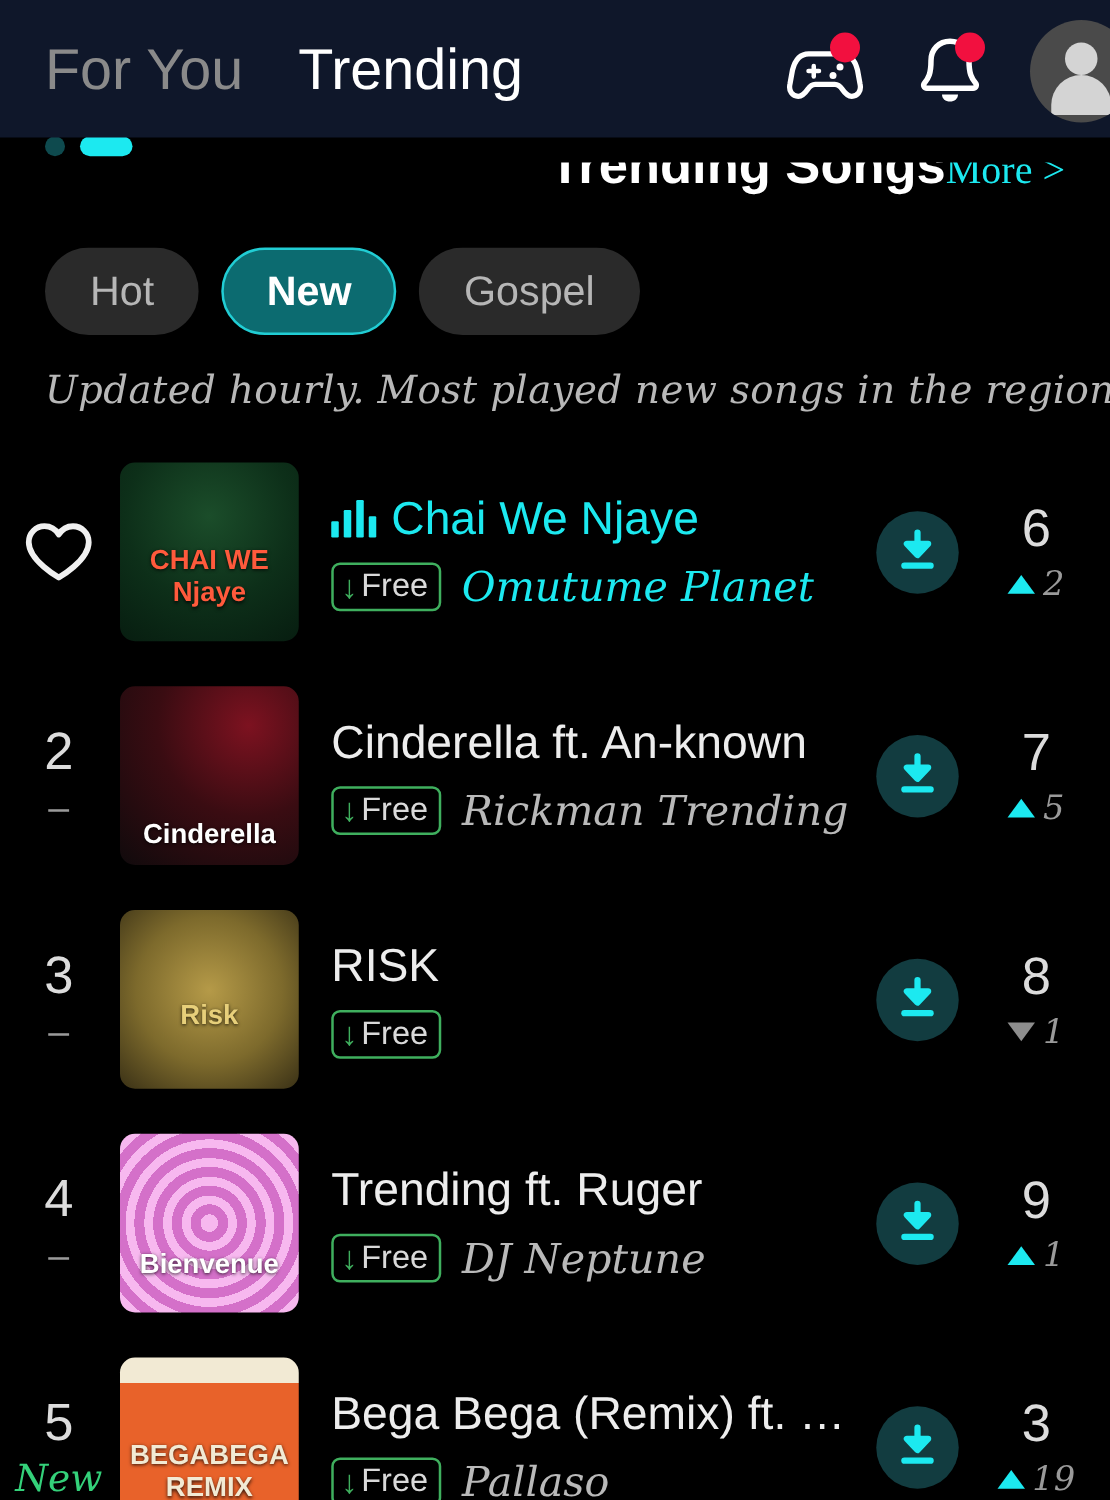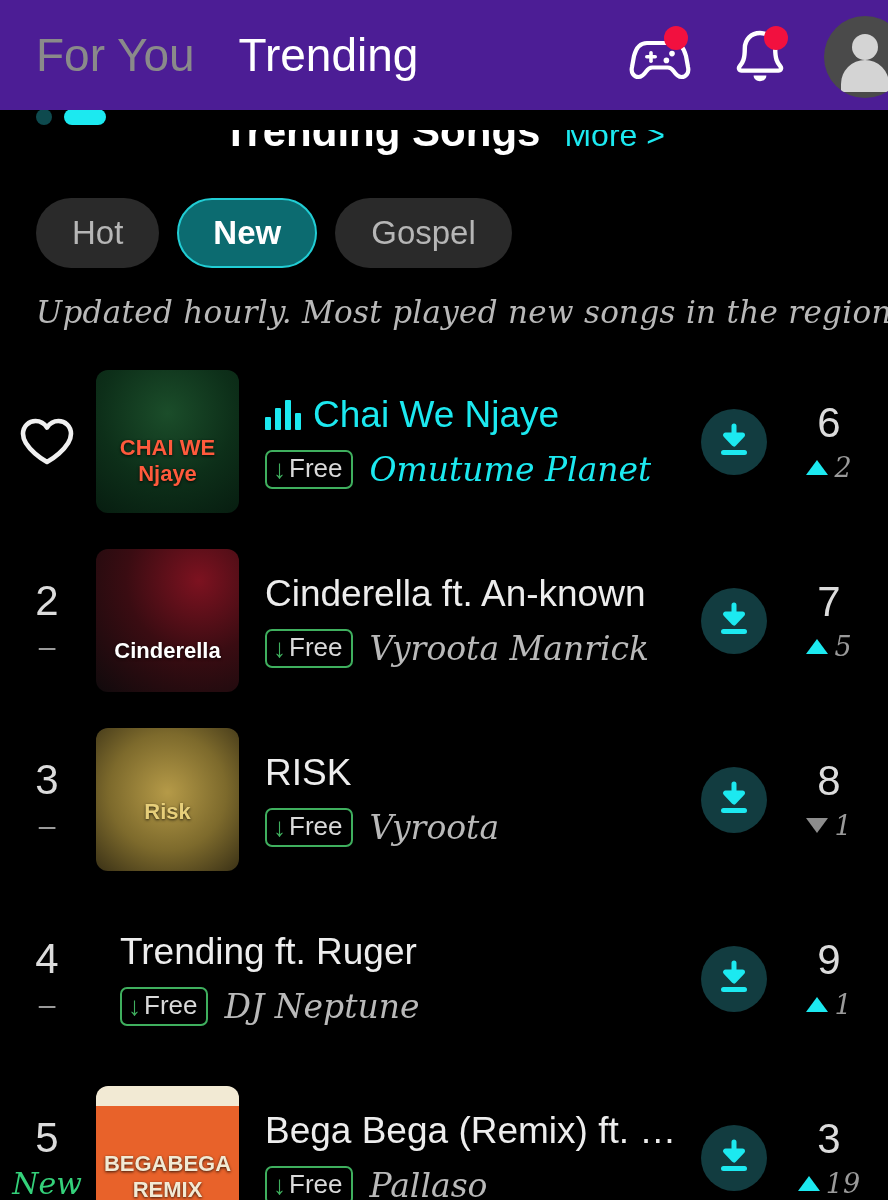--- a/index.html
+++ b/index.html
@@ -17,21 +17,21 @@
   }
 
   
   .topbar {
     position: relative;
     height: 110px;
     display: flex;
     align-items: center;
     padding: 0 0 0 36px;
     box-sizing: border-box;
-    background: #4c1d95;
+    background: #0f172a;
   }
   .nav-tabs {
     display: flex;
     align-items: baseline;
     gap: 44px;
     flex: 0 0 auto;
   }
   .nav-tab {
     font-size: 46px;
     letter-spacing: 0px;
@@ -120,34 +120,34 @@
     overflow: hidden;
     padding: 0 36px;
     box-sizing: border-box;
   }
   .section-head-inner {
     position: absolute;
     left: 36px;
     right: 36px;
     top: -22px;
     display: flex;
-    justify-content: center;
+    justify-content: flex-end;
     align-items: baseline;
-    gap: 24px;
   }
   .section-title {
     font-size: 42px;
     font-weight: 700;
     color: #ffffff;
     white-space: nowrap;
   }
   .section-more {
     font-size: 32px;
     color: #1ce9f0;
     white-space: nowrap;
+    font-family: Liberation Serif, serif;
   }
 
   
   .pills {
     display: flex;
     gap: 18px;
     padding: 22px 36px 0 36px;
   }
   .pill {
     border-radius: 36px;
@@ -439,32 +439,32 @@
           <span>2</span>
         </div>
       </div>
     </div>
     <div class="song-row">
       <div class="rank-col">
         <div class="rank-num">2</div>
         <div class="rank-delta">–</div>
       </div>
       <div class="art" style="background: radial-gradient(circle at 72% 22%, rgb(125, 18, 32) 0%, rgb(58, 12, 18) 48%, rgb(16, 10, 12) 100%);">
-        <div class="art-label" style="color: rgb(255, 255, 255); bottom: 28px;">Cinderella</div>
+        <div class="art-label" style="color: rgb(255, 255, 255); bottom: 12px;">Cinderella</div>
       </div>
       <div class="info-col">
         <div class="title-line">
           <span class="song-title">Cinderella ft. An-known</span>
         </div>
         <div class="artist-line">
           <span class="free-badge">
             <span class="dl-arrow">↓</span>
             <span>Free</span>
           </span>
-          <span class="artist-name">Vyroota Manrick</span>
+          <span class="artist-name">Rickman Trending</span>
         </div>
       </div>
       <div class="download-col">
         <span class="dl-btn">
           <svg width="36" height="38" viewBox="0 0 36 38">
             <path d="M18 3v15M18 21l-8.5-9h17L18 21z" stroke="#1ce9f0" stroke-width="5" stroke-linecap="round" stroke-linejoin="round" fill="#1ce9f0"></path>
             <rect x="5" y="27" width="26" height="5" rx="2.5" fill="#1ce9f0"></rect>
           </svg>
         </span>
       </div>
@@ -486,21 +486,20 @@
       </div>
       <div class="info-col">
         <div class="title-line">
           <span class="song-title">RISK</span>
         </div>
         <div class="artist-line">
           <span class="free-badge">
             <span class="dl-arrow">↓</span>
             <span>Free</span>
           </span>
-          <span class="artist-name">Vyroota</span>
         </div>
       </div>
       <div class="download-col">
         <span class="dl-btn">
           <svg width="36" height="38" viewBox="0 0 36 38">
             <path d="M18 3v15M18 21l-8.5-9h17L18 21z" stroke="#1ce9f0" stroke-width="5" stroke-linecap="round" stroke-linejoin="round" fill="#1ce9f0"></path>
             <rect x="5" y="27" width="26" height="5" rx="2.5" fill="#1ce9f0"></rect>
           </svg>
         </span>
       </div>
@@ -510,20 +509,23 @@
           <span class="tri down"></span>
           <span>1</span>
         </div>
       </div>
     </div>
     <div class="song-row">
       <div class="rank-col">
         <div class="rank-num">4</div>
         <div class="rank-delta">–</div>
       </div>
+      <div class="art" style="background: repeating-radial-gradient(circle, rgb(247, 184, 239) 0px, rgb(247, 184, 239) 7px, rgb(212, 112, 201) 7px, rgb(212, 112, 201) 15px);">
+        <div class="art-label" style="color: rgb(255, 255, 255); bottom: 26px;">Bienvenue</div>
+      </div>
       <div class="info-col">
         <div class="title-line">
           <span class="song-title">Trending ft. Ruger</span>
         </div>
         <div class="artist-line">
           <span class="free-badge">
             <span class="dl-arrow">↓</span>
             <span>Free</span>
           </span>
           <span class="artist-name">DJ Neptune</span>

